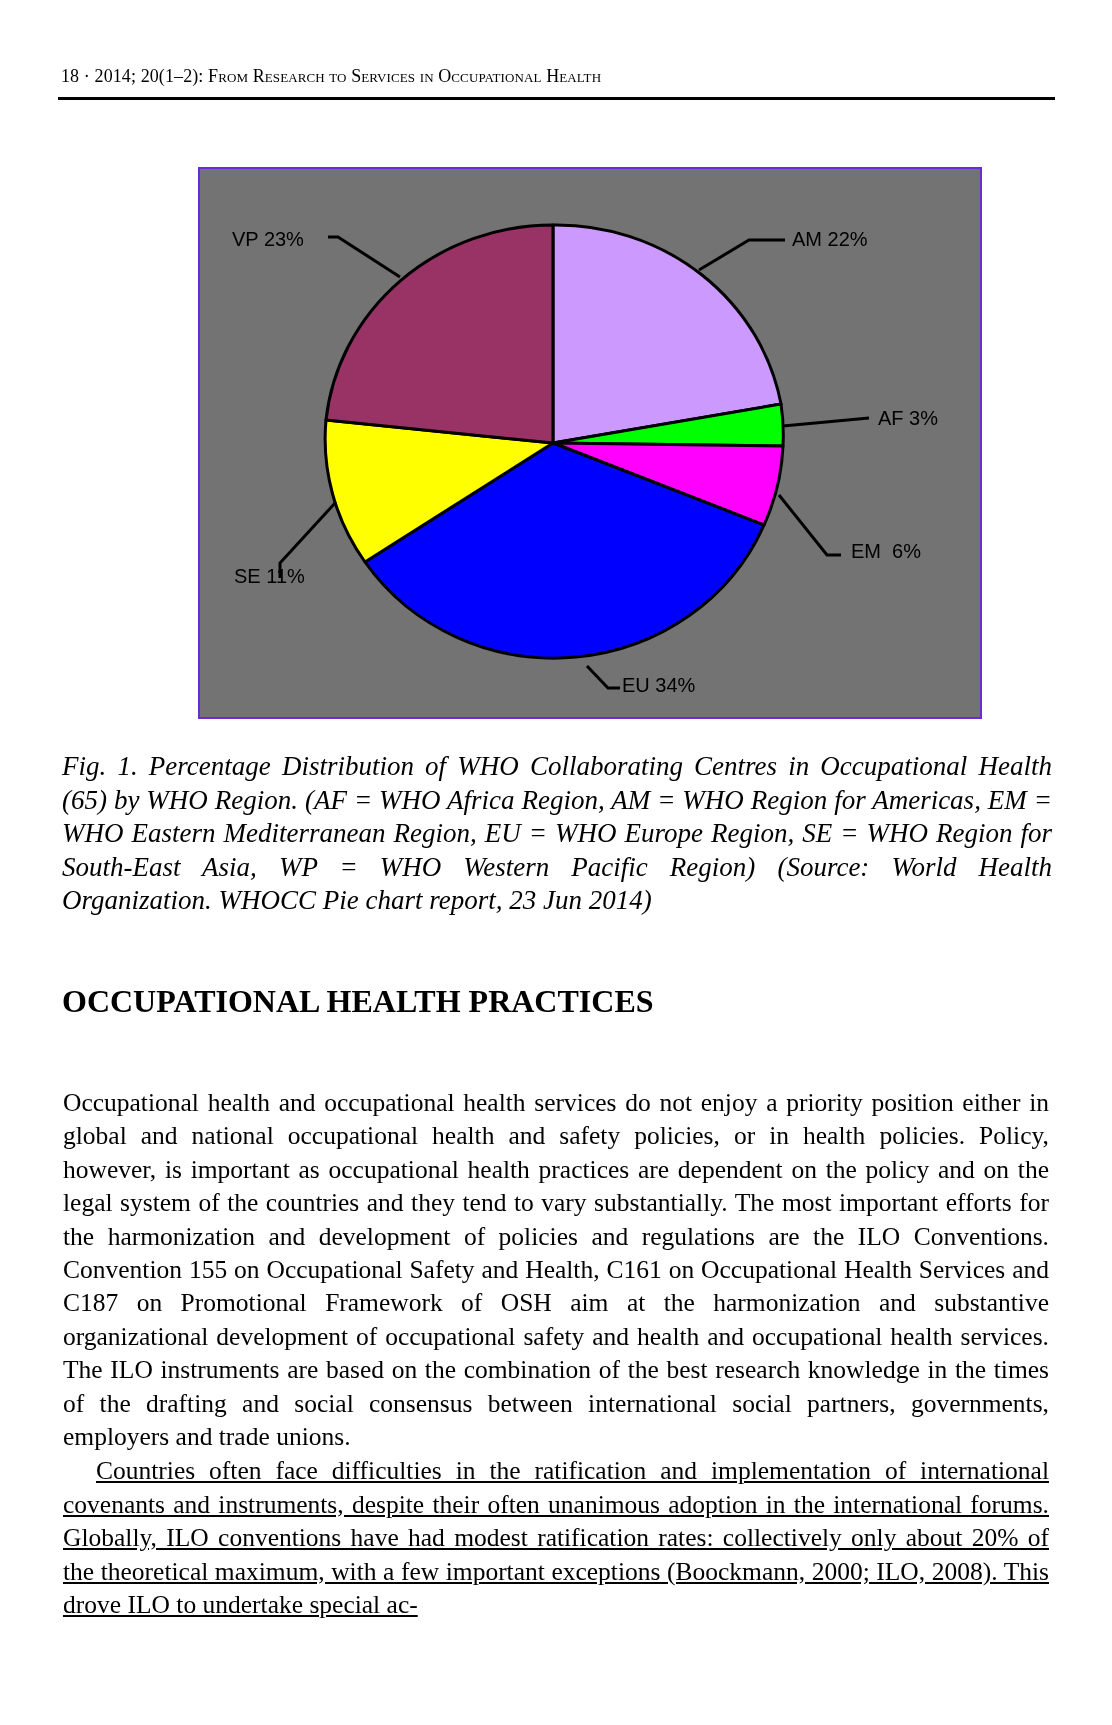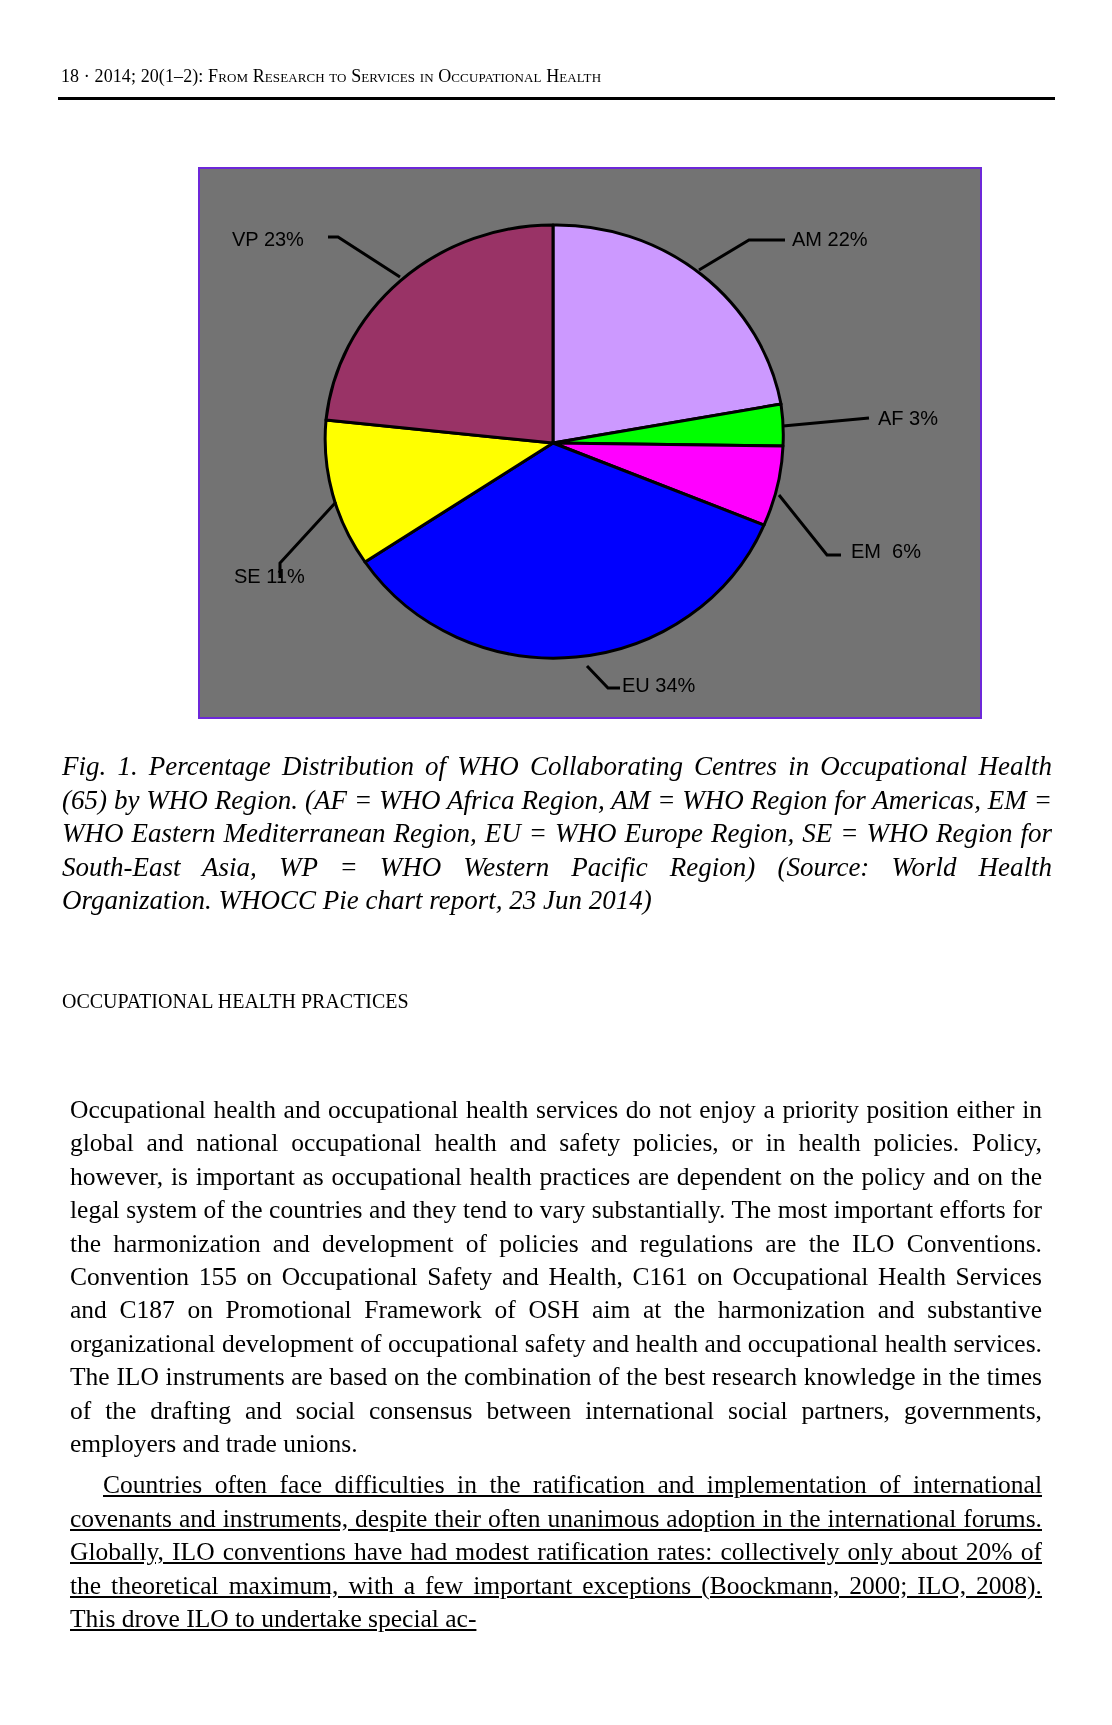--- a/index.html
+++ b/index.html
@@ -4,23 +4,23 @@
 <style>
   html, body { margin: 0; padding: 0; background: #ffffff; }
   body { width: 1112px; height: 1725px; position: relative; overflow: hidden; font-family: "Liberation Serif", "DejaVu Serif", serif; color: #000; }
   .running-head { position: absolute; left: 61px; top: 66px; font-size: 18px; letter-spacing: 0.1px; }
   .running-head .sc { font-variant: small-caps; }
   .head-rule { position: absolute; left: 58px; top: 97px; width: 997px; height: 3px; background: #000; }
   .figure-box { position: absolute; left: 165px; top: 167px; width: 780px; height: 548px; border: 2px solid #6d28d9; background: #737373; margin-left: 33px; }
   .figure-box svg { position: absolute; left: -167px; top: -169px; }
   .chart-label { font-family: "Liberation Sans", "DejaVu Sans", sans-serif; font-size: 20px; fill: #000; }
   .caption { position: absolute; left: 62px; top: 750px; width: 990px; font-size: 27px; font-style: italic; line-height: 33.5px; text-align: justify; text-align-last: left; }
-  .section-heading { position: absolute; left: 62px; top: 985px; font-size: 20px; font-weight: normal; line-height: 33px; }
+  .section-heading { position: absolute; left: 62px; top: 985px; font-size: 32px; font-weight: bold; line-height: 33px; }
   .body-text { position: absolute; left: 62px; top: 1085px; width: 988px; font-size: 25.5px; line-height: 33.4px; text-align: justify; }
-  .body-text p { margin: 8px; }
+  .body-text p { margin: 1px; }
   .body-text p.indent { text-indent: 33px; text-decoration: underline; }
 </style>
 </head>
 <body>
 
 <div class="running-head">
   <span>18</span>
   <span>·</span>
   <span>2014; 20(1–2):</span>
   <span class="sc">From Research to Services in Occupational Health</span>

